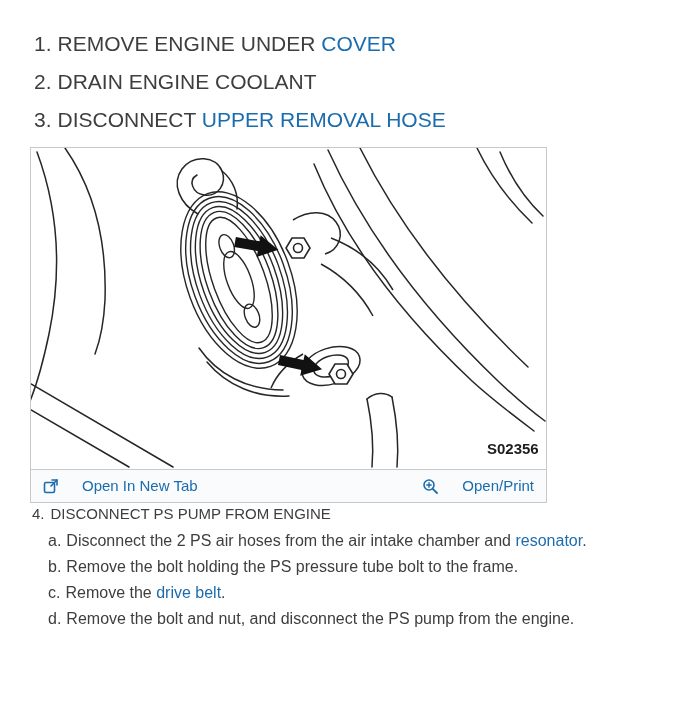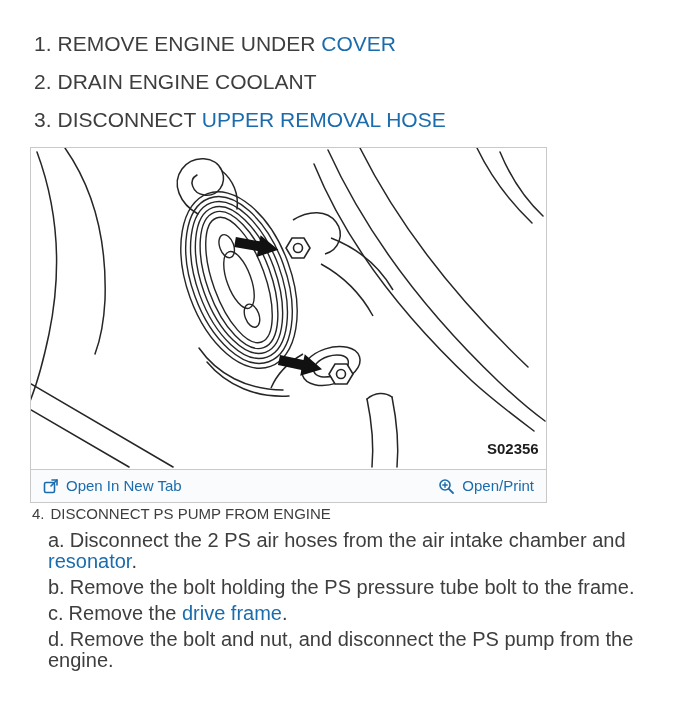--- a/index.html
+++ b/index.html
@@ -29,31 +29,31 @@
   }
   .figure-canvas { width: 515px; height: 321px; display: block; background: #ffffff; }
   .figure-canvas svg { display: block; width: 515px; height: 321px; }
   .figure-toolbar {
     display: flex; justify-content: space-between; align-items: center;
     border-top: 1px solid #c9c9c9;
     background: #fafbfc;
     padding: 7px 12px;
   }
   .toolbar-btn {
-    display: inline-flex; align-items: center; gap: 7px;
+    display: inline-flex; align-items: center; gap: 23px;
     color: #1b6cad; font-size: 15px; line-height: 18px;
     text-decoration: none; cursor: pointer;
   }
   .toolbar-btn svg { display: block; }
 
   .step4 { padding-left: 2px; }
   .step4-title { font-size: 15px; color: #3e3e3e; line-height: 21px; }
   .step4-title .num { margin-right: 6px; }
   .substeps { padding-left: 16px; margin-top: 6px; }
-  .substep { font-size: 20px; color: #3e3e3e; line-height: 21px; margin: 5px 0; }
+  .substep { font-size: 16px; color: #3e3e3e; line-height: 21px; margin: 5px 0; }
   .substep .letter { margin-right: 5px; }
 </style>
 </head>
 <body>
 
 <div class="page">
 
 
   <div class="steps">
     <div class="step"><span class="num">1.</span><span>REMOVE ENGINE UNDER </span><a class="inline-link">COVER</a><span></span></div>
@@ -137,18 +137,18 @@
         <span>Open/Print</span>
       </a>
     </div>
   </div>
 
   <div class="step4">
     <div class="step4-title"><span class="num">4.</span><span>DISCONNECT PS PUMP FROM ENGINE</span></div>
     <div class="substeps">
       <div class="substep"><span class="letter">a.</span><span>Disconnect the 2 PS air hoses from the air intake chamber and </span><a class="inline-link">resonator</a><span>.</span></div>
       <div class="substep"><span class="letter">b.</span><span>Remove the bolt holding the PS pressure tube bolt to the frame.</span><span></span></div>
-      <div class="substep"><span class="letter">c.</span><span>Remove the </span><a class="inline-link">drive frame</a><span>.</span></div>
+      <div class="substep"><span class="letter">c.</span><span>Remove the </span><a class="inline-link">drive belt</a><span>.</span></div>
       <div class="substep"><span class="letter">d.</span><span>Remove the bolt and nut, and disconnect the PS pump from the engine.</span><span></span></div>
     </div>
   </div>
 
 </div>
 
 </body></html>

